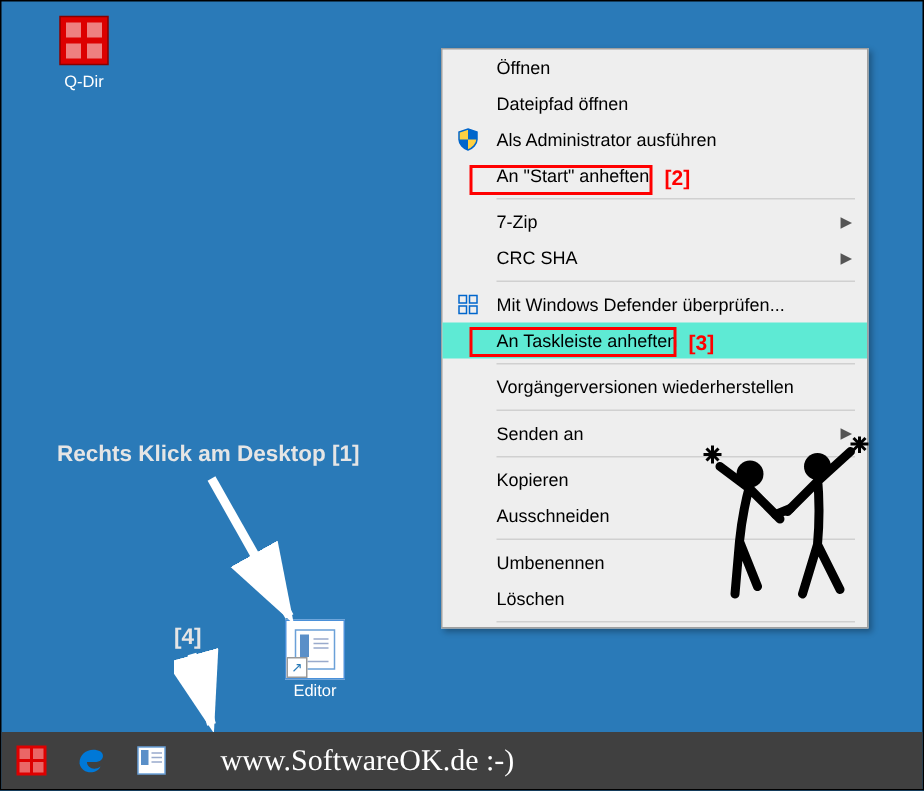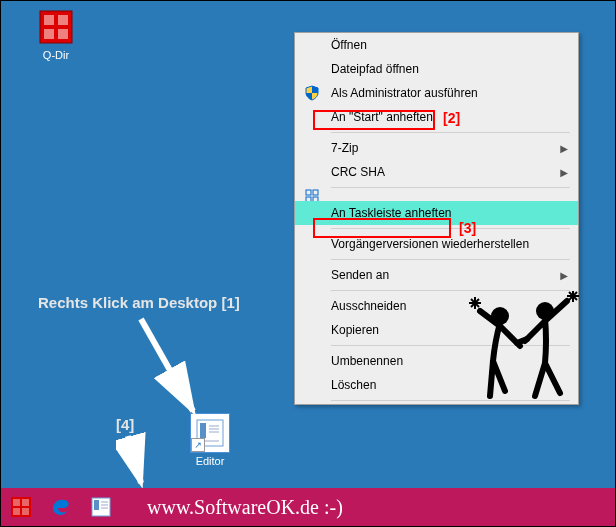--- a/index.html
+++ b/index.html
@@ -89,21 +89,21 @@
       position: absolute;
       font-family: "Verdana", sans-serif;
       font-weight: bold;
     }
     .anno-red { color: #f00; font-size: 14px; }
     .anno-white { color: #e5e5e5; font-size: 15px; }
     .taskbar {
       position: absolute;
       bottom: 0; left: 0; right: 0;
       height: 38px;
-      background: #be185d;
+      background: #404040;
       display: flex;
       align-items: center;
       padding: 0 6px;
       gap: 12px;
     }
     .taskbar-item {
       width: 28px; height: 28px;
       display: flex;
       align-items: center;
       justify-content: center;
@@ -186,39 +186,40 @@
   <div class="menu-sep"></div>
   <div class="menu-item">
     <div class="menu-icon">
       <svg width="16" height="16" viewBox="0 0 16 16">
           <rect x="2" y="2" width="5" height="5" fill="none" stroke="#0066cc"></rect>
           <rect x="9" y="2" width="5" height="5" fill="none" stroke="#0066cc"></rect>
           <rect x="2" y="9" width="5" height="5" fill="none" stroke="#0066cc"></rect>
           <rect x="9" y="9" width="5" height="5" fill="none" stroke="#0066cc"></rect>
         </svg>
     </div>
+    <span>Mit Windows Defender überprüfen...</span>
   </div>
   <div class="menu-item highlighted">
       <span>An Taskleiste anheften</span>
     </div>
   <div class="menu-sep"></div>
   <div class="menu-item">
       <span>Vorgängerversionen wiederherstellen</span>
     </div>
   <div class="menu-sep"></div>
   <div class="menu-item">
       <span>Senden an</span>
       <span class="submenu-arrow">▶</span>
     </div>
   <div class="menu-sep"></div>
   <div class="menu-item">
+      <span>Kopieren</span>
+    </div>
+  <div class="menu-item">
       <span>Ausschneiden</span>
-    </div>
-  <div class="menu-item">
-      <span>Kopieren</span>
     </div>
   <div class="menu-sep"></div>
   <div class="menu-item">
       <span>Umbenennen</span>
     </div>
   <div class="menu-item">
       <span>Löschen</span>
     </div>
   <div class="menu-sep"></div>
 </div>

